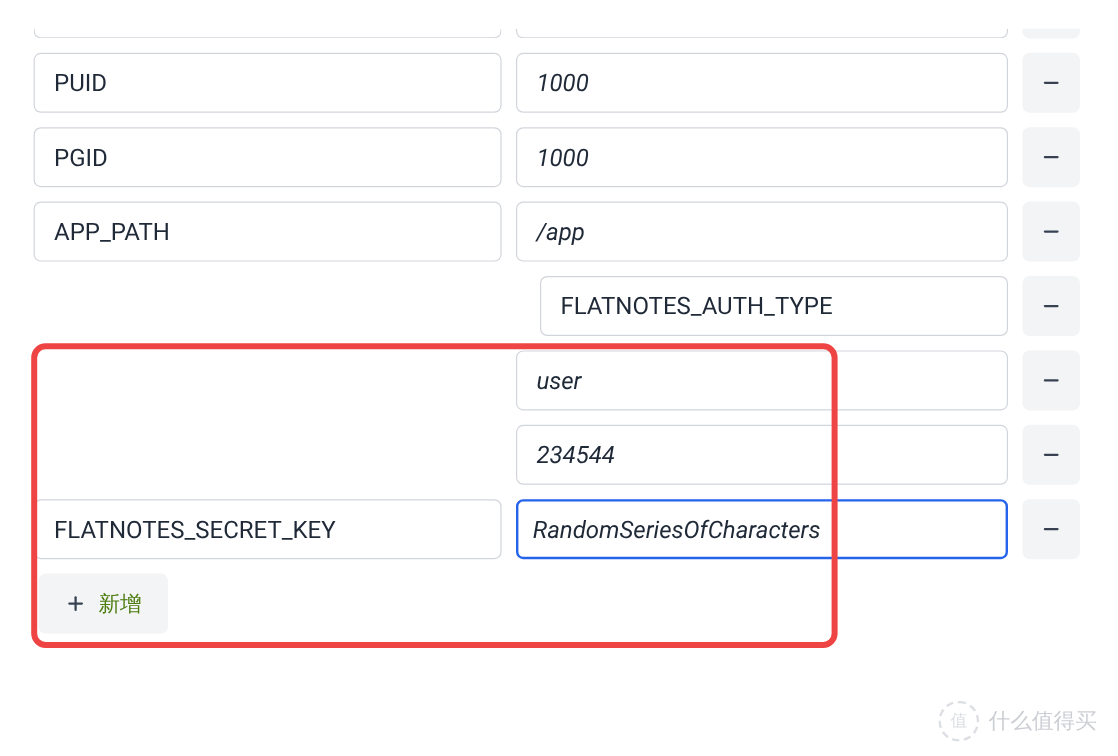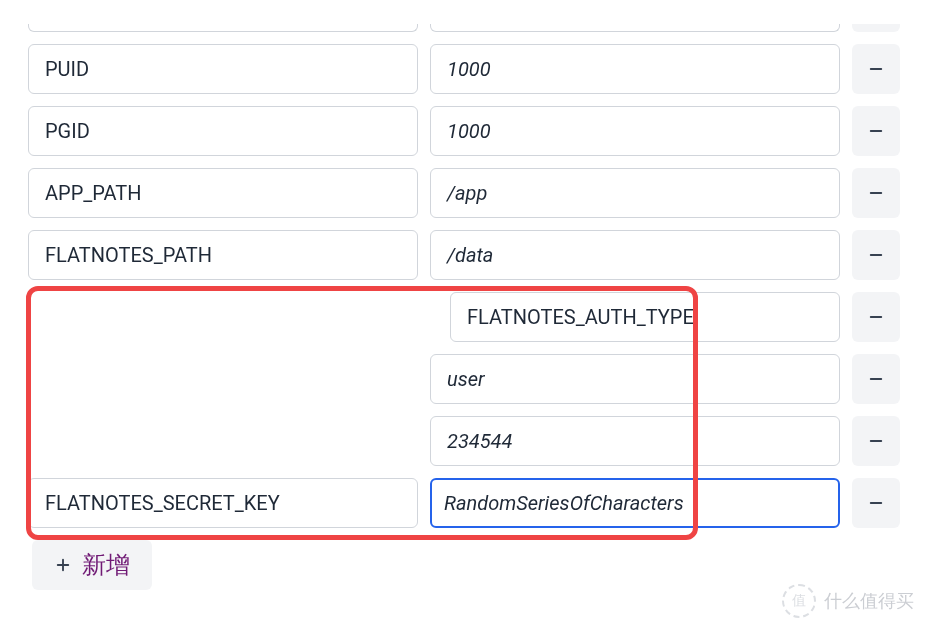--- a/index.html
+++ b/index.html
@@ -48,22 +48,22 @@
     .add-btn {
       margin-top: 12px;
       height: 50px;
       padding: 0 22px;
       background: #f3f4f6;
       border: none;
       border-radius: 6px;
       display: inline-flex;
       align-items: center;
       gap: 10px;
-      font-size: 24px;
-      color: #701a75;
+      font-size: 18px;
+      color: #4d7c0f;
       cursor: pointer;
     }
     .add-btn svg { width: 18px; height: 18px; }
     .highlight-box {
       position: absolute;
       border: 5px solid #ef4444;
       border-radius: 12px;
       pointer-events: none;
       left: -6px;
       top: 262px;
@@ -126,29 +126,20 @@
   <div class="row">
     <div class="field-key">APP_PATH</div>
     <div class="field-val">/app</div>
     <button class="remove-btn">
       <svg viewBox="0 0 24 24" fill="none" stroke="#374151" stroke-width="2.5" stroke-linecap="round">
           <line x1="5" y1="12" x2="19" y2="12"></line>
         </svg>
     </button>
   </div>
 
-  <div class="row">
-    <div class="field-key">FLATNOTES_PATH</div>
-    <div class="field-val">/data</div>
-    <button class="remove-btn">
-      <svg viewBox="0 0 24 24" fill="none" stroke="#374151" stroke-width="2.5" stroke-linecap="round">
-          <line x1="5" y1="12" x2="19" y2="12"></line>
-        </svg>
-    </button>
-  </div>
 
   <div class="row">
     <div class="field-key">FLATNOTES_AUTH_TYPE</div>
     <button class="remove-btn">
       <svg viewBox="0 0 24 24" fill="none" stroke="#374151" stroke-width="2.5" stroke-linecap="round">
           <line x1="5" y1="12" x2="19" y2="12"></line>
         </svg>
     </button>
   </div>
 

